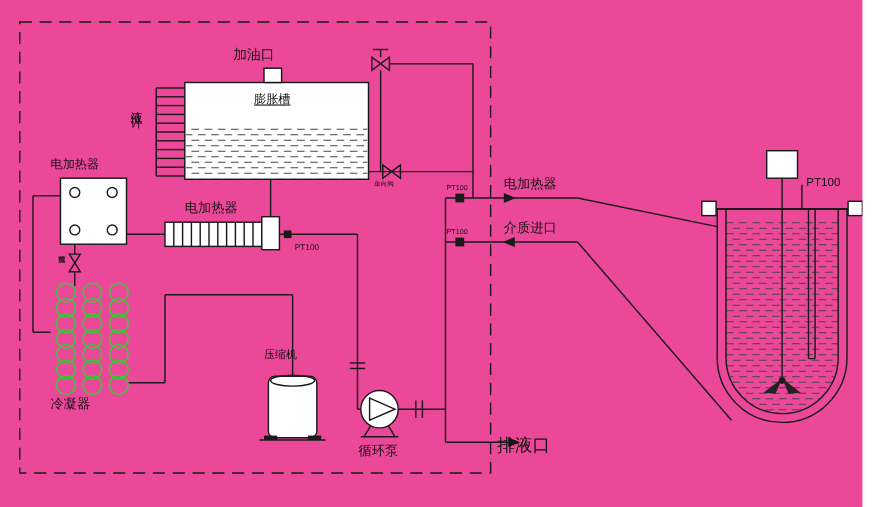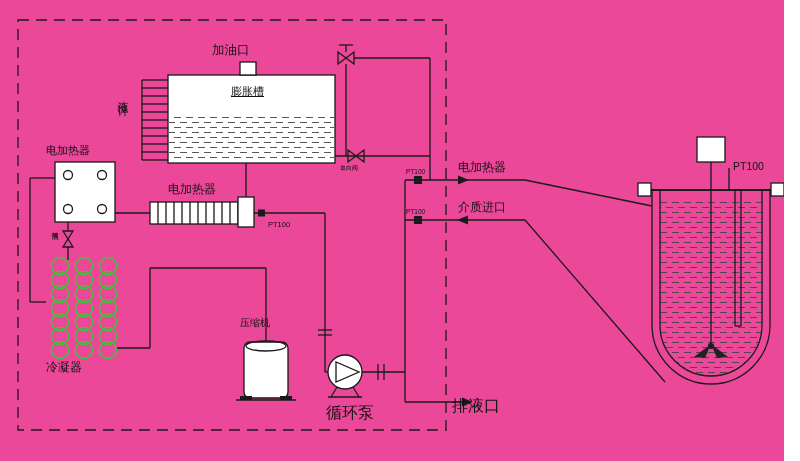--- a/index.html
+++ b/index.html
@@ -202,21 +202,21 @@
 
   <div class="lbl" style="left:212px;top:44px;font-size:12.5px;">加油口</div>
   <div class="lbl" style="left:231px;top:85px;font-size:11px;text-decoration:underline;">膨胀槽</div>
   <div class="lbl v" style="left:117px;top:92px;font-size:11px;">液位计</div>
   <div class="lbl" style="left:46px;top:144px;font-size:11px;">电加热器</div>
   <div class="lbl" style="left:153px;top:183px;font-size:12px;padding-left:15px;">电加热器</div>
   <div class="lbl tiny" style="left:268px;top:221px;font-size:7.5px;">PT100</div>
   <div class="lbl v tiny" style="left:52px;top:227px;font-size:6.5px;letter-spacing:0;">节流阀</div>
   <div class="lbl" style="left:46px;top:361px;font-size:12px;text-align:center;">冷凝器</div>
   <div class="lbl" style="left:240px;top:317px;font-size:10px;">压缩机</div>
-  <div class="lbl" style="left:326px;top:404px;font-size:16px;">循环泵</div>
+  <div class="lbl" style="left:326px;top:404px;font-size:12px;">循环泵</div>
   <div class="lbl" style="left:458px;top:161px;font-size:12px;">电加热器</div>
   <div class="lbl" style="left:458px;top:201px;font-size:12px;">介质进口</div>
   <div class="lbl" style="left:452px;top:397px;font-size:16px;">排液口</div>
   <div class="lbl tiny" style="left:340px;top:165px;font-size:6px;">单向阀</div>
   <div class="lbl tiny" style="left:406px;top:168px;font-size:6.5px;">PT100</div>
   <div class="lbl tiny" style="left:406px;top:208px;font-size:6.5px;">PT100</div>
   <div class="lbl" style="left:733px;top:161px;font-size:10.5px;">PT100</div>
 
 </div>
 

